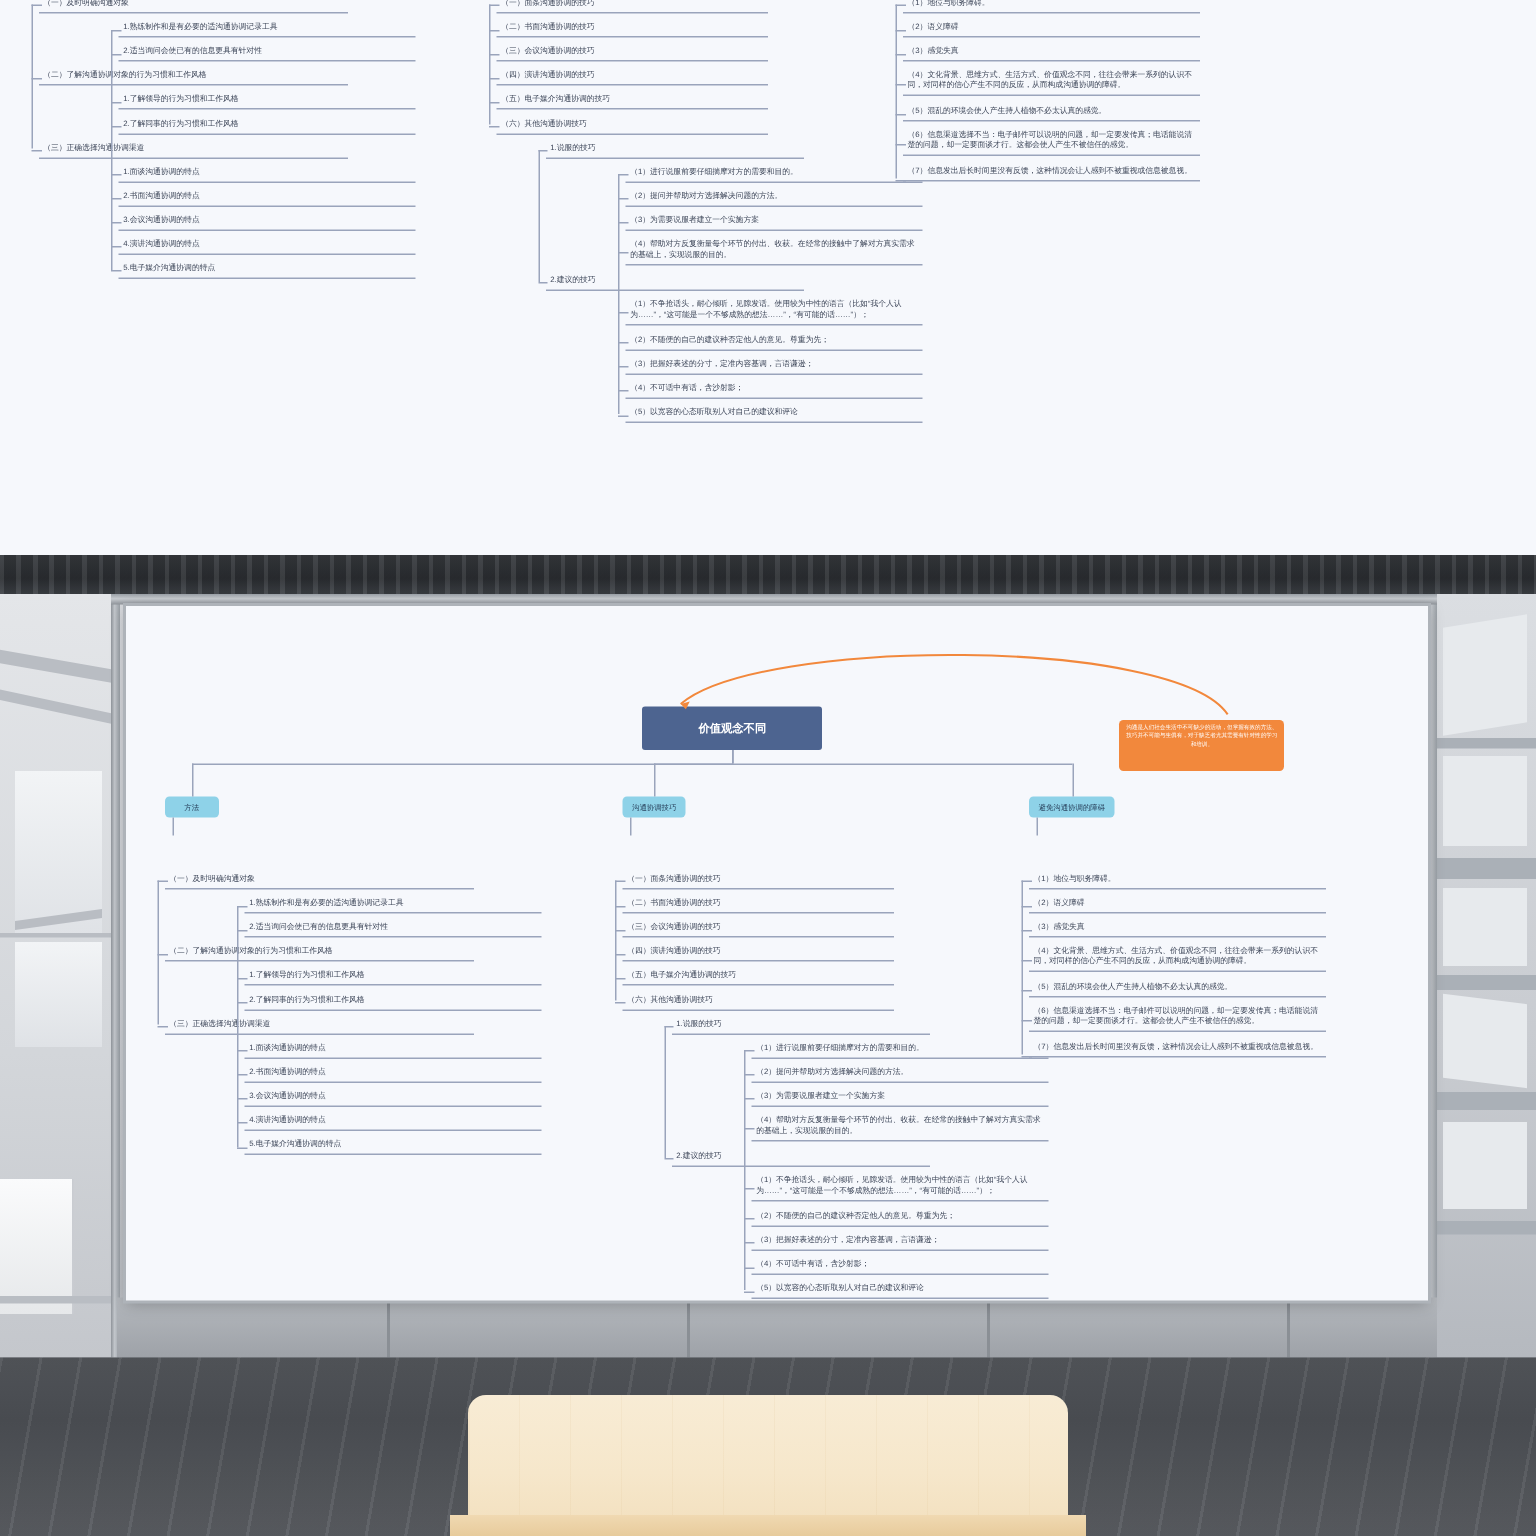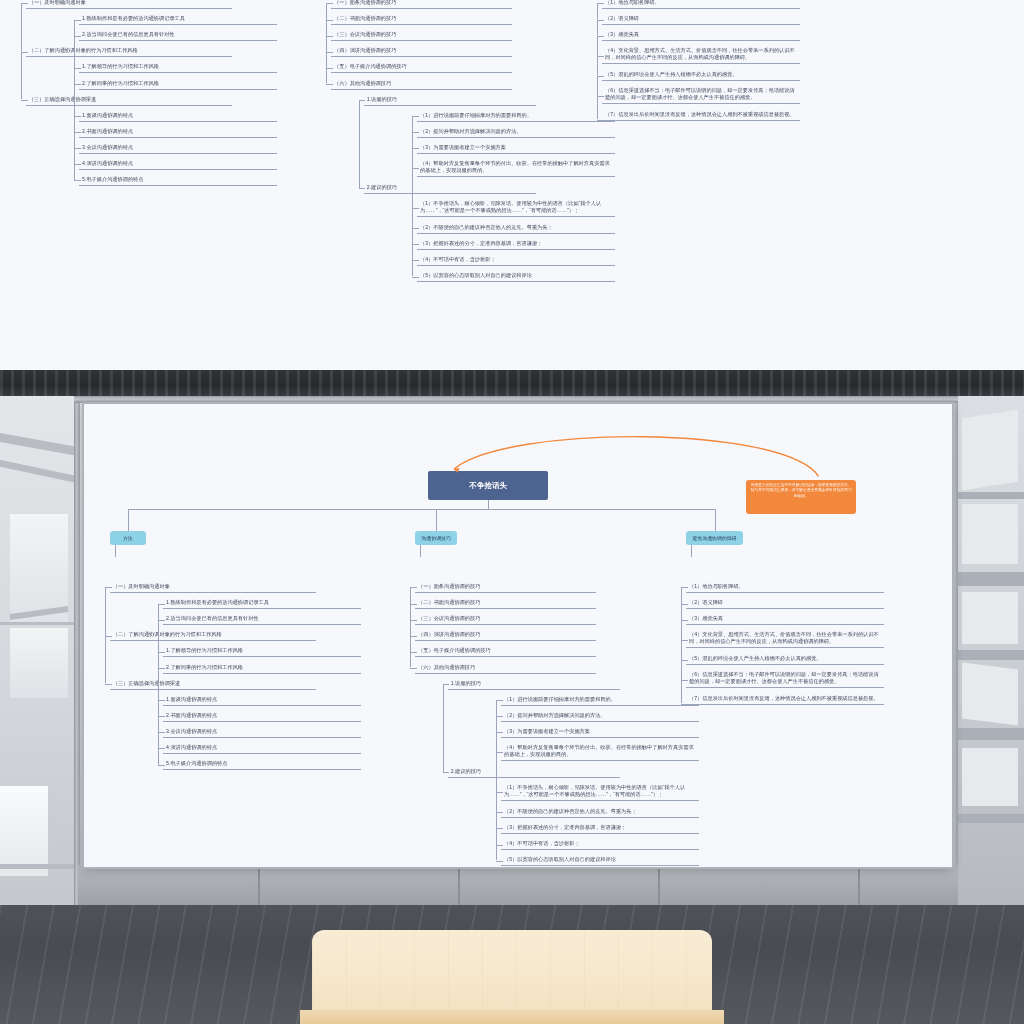--- a/index.html
+++ b/index.html
@@ -204,21 +204,21 @@
       <div class="bb-seam" style="left:580px;"></div>
       <div class="bb-seam" style="left:780px;"></div>
     </div>
 
     <div class="ceilingbeam"></div>
     <div class="floor"></div>
 
     <div id="screen">
 
       <div class="mm" id="map-screen">
-          <div class="node title-node" style="left: 344px; top: 67.08px; width: 120.4px; height: 29.24px; font-size: 7.54px;">不争抢话头</div>
+          <div class="node title-node" style="left: 344px; top: 67.08px; width: 120.4px; height: 29.24px; font-size: 7.54px;">价值观念不同</div>
           <div class="node note-node" style="left: 662.2px; top: 75.68px; width: 110.08px; min-height: 34.4px; font-size: 3.744px;">沟通是人们社会生活中不可缺少的活动，但掌握有效的方法、技巧并不可能与生俱有，对于缺乏者尤其需要有针对性的学习和培训。</div>
           <svg class="arc" width="868" height="200" style="left: 0px; top: 0px;">
             <path d="M 369.8 65.36 C 421.40000000000003 20.64, 700.04 20.639999999999993, 734.4399999999999 72.24" fill="none" stroke="#f2883c" stroke-width="1.4"></path>
             <path d="M 369.8 65.36 l 6.02 -1.72 l -2.58 5.16 Z" fill="#f2883c"></path>
           </svg>
           <div class="node branch-node" style="left: 25.8px; top: 127.28px; width: 36.12px; height: 13.76px; font-size: 4.94px;">方法</div>
           <div class="cx cx-v" style="left: 404.2px; top: 96.32px; width: 1px; height: 8.6px;"></div>
           <div class="cx cx-h" style="left: 43.86px; top: 104.92px; width: 360.34px; height: 1px;"></div>
           <div class="cx cx-v" style="left: 43.86px; top: 104.92px; width: 1px; height: 22.36px;"></div>
           <div class="cx cx-v" style="left: 30.96px; top: 141.04px; width: 1px; height: 12.04px;"></div>

